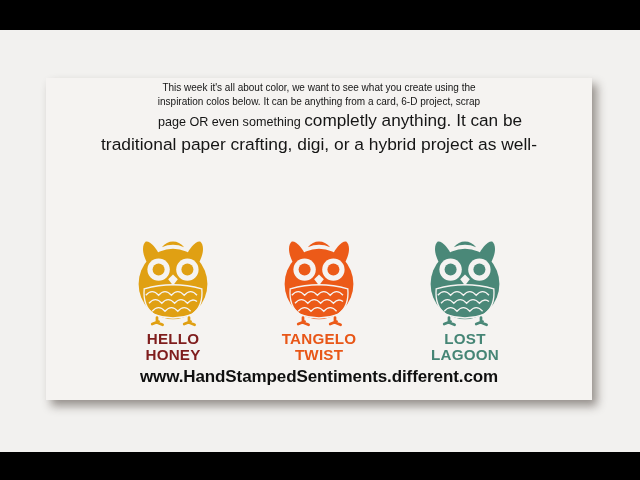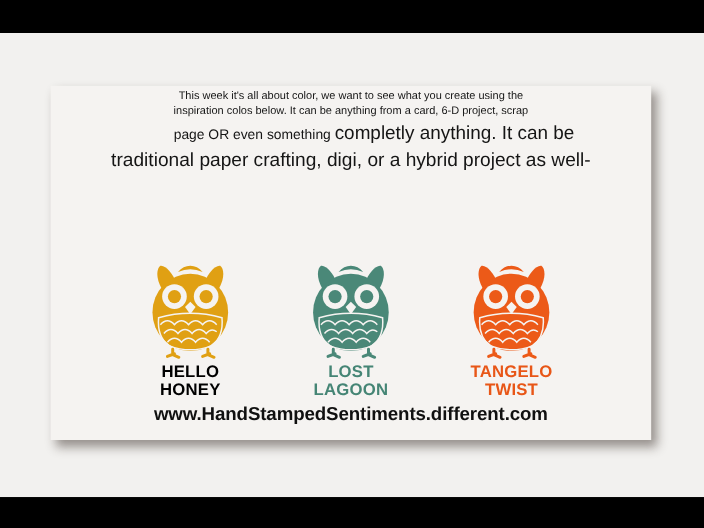--- a/index.html
+++ b/index.html
@@ -152,23 +152,49 @@
                 <circle cx="78" cy="38" r="7.5" fill="#e0a013"></circle>
                 <path d="M60 44 L66 50 L60 58 L54 50 Z" fill="#f5f3f1"></path>
                 <path d="M24 62 q36 -10 72 0 q2 22 -12 32 q-24 9 -48 0 q-14 -10 -12 -32 Z" fill="none" stroke="#f5f3f1" stroke-width="1.7"></path>
                 <path d="M26 70 q8 -9 16 0 q8 -9 16 0 q8 -9 16 0 q8 -9 16 0" fill="none" stroke="#f5f3f1" stroke-width="1.7"></path>
                 <path d="M30 80 q8 -9 16 0 q8 -9 16 0 q8 -9 16 0 q6 -7 12 -2" fill="none" stroke="#f5f3f1" stroke-width="1.7"></path>
                 <path d="M34 90 q8 -9 16 0 q8 -9 16 0 q8 -9 16 0" fill="none" stroke="#f5f3f1" stroke-width="1.7"></path>
                 <path d="M40 98 l0 6 M34 106 l8 -3 M40 104 l7 3" stroke="#e0a013" stroke-width="3.4" fill="none" stroke-linecap="round"></path>
                 <path d="M80 98 l0 6 M74 106 l8 -3 M80 104 l7 3" stroke="#e0a013" stroke-width="3.4" fill="none" stroke-linecap="round"></path>
               </g>
             </svg>
-            <div class="owl-label" style="color:#000000">
+            <div class="owl-label" style="color:#7f1d1d">
               <span>HELLO</span>
               <span>HONEY</span>
+            </div>
+          </div>
+
+          <div class="owl-cell">
+            <svg class="owl-svg" viewBox="0 0 120 112">
+              <g id="owl-3-group">
+                <path d="M28 30 C20 16 22 6 26 3 C32 2 40 12 44 22 Z" fill="#ec5a18"></path>
+                <path d="M92 30 C100 16 98 6 94 3 C88 2 80 12 76 22 Z" fill="#ec5a18"></path>
+                <ellipse cx="60" cy="56" rx="43" ry="44" fill="#ec5a18"></ellipse>
+                <path d="M46 10 q6 -7 14 -7 q8 0 14 7 q-7 -3 -14 -3 q-7 0 -14 3 Z" fill="#ec5a18"></path>
+                <circle cx="42" cy="38" r="14" fill="#f5f3f1"></circle>
+                <circle cx="78" cy="38" r="14" fill="#f5f3f1"></circle>
+                <circle cx="42" cy="38" r="7.5" fill="#ec5a18"></circle>
+                <circle cx="78" cy="38" r="7.5" fill="#ec5a18"></circle>
+                <path d="M60 44 L66 50 L60 58 L54 50 Z" fill="#f5f3f1"></path>
+                <path d="M24 62 q36 -10 72 0 q2 22 -12 32 q-24 9 -48 0 q-14 -10 -12 -32 Z" fill="none" stroke="#f5f3f1" stroke-width="1.7"></path>
+                <path d="M26 70 q8 -9 16 0 q8 -9 16 0 q8 -9 16 0 q8 -9 16 0" fill="none" stroke="#f5f3f1" stroke-width="1.7"></path>
+                <path d="M30 80 q8 -9 16 0 q8 -9 16 0 q8 -9 16 0 q6 -7 12 -2" fill="none" stroke="#f5f3f1" stroke-width="1.7"></path>
+                <path d="M34 90 q8 -9 16 0 q8 -9 16 0 q8 -9 16 0" fill="none" stroke="#f5f3f1" stroke-width="1.7"></path>
+                <path d="M40 98 l0 6 M34 106 l8 -3 M40 104 l7 3" stroke="#ec5a18" stroke-width="3.4" fill="none" stroke-linecap="round"></path>
+                <path d="M80 98 l0 6 M74 106 l8 -3 M80 104 l7 3" stroke="#ec5a18" stroke-width="3.4" fill="none" stroke-linecap="round"></path>
+              </g>
+            </svg>
+            <div class="owl-label" style="color:#e85617">
+              <span>TANGELO</span>
+              <span>TWIST</span>
             </div>
           </div>
 
           <div class="owl-cell">
             <svg class="owl-svg" viewBox="0 0 120 112">
               <g id="owl-2-group">
                 <path d="M28 30 C20 16 22 6 26 3 C32 2 40 12 44 22 Z" fill="#4a8878"></path>
                 <path d="M92 30 C100 16 98 6 94 3 C88 2 80 12 76 22 Z" fill="#4a8878"></path>
                 <ellipse cx="60" cy="56" rx="43" ry="44" fill="#4a8878"></ellipse>
                 <path d="M46 10 q6 -7 14 -7 q8 0 14 7 q-7 -3 -14 -3 q-7 0 -14 3 Z" fill="#4a8878"></path>
@@ -184,46 +210,20 @@
                 <path d="M40 98 l0 6 M34 106 l8 -3 M40 104 l7 3" stroke="#4a8878" stroke-width="3.4" fill="none" stroke-linecap="round"></path>
                 <path d="M80 98 l0 6 M74 106 l8 -3 M80 104 l7 3" stroke="#4a8878" stroke-width="3.4" fill="none" stroke-linecap="round"></path>
               </g>
             </svg>
             <div class="owl-label" style="color:#458575">
               <span>LOST</span>
               <span>LAGOON</span>
             </div>
           </div>
 
-          <div class="owl-cell">
-            <svg class="owl-svg" viewBox="0 0 120 112">
-              <g id="owl-3-group">
-                <path d="M28 30 C20 16 22 6 26 3 C32 2 40 12 44 22 Z" fill="#ec5a18"></path>
-                <path d="M92 30 C100 16 98 6 94 3 C88 2 80 12 76 22 Z" fill="#ec5a18"></path>
-                <ellipse cx="60" cy="56" rx="43" ry="44" fill="#ec5a18"></ellipse>
-                <path d="M46 10 q6 -7 14 -7 q8 0 14 7 q-7 -3 -14 -3 q-7 0 -14 3 Z" fill="#ec5a18"></path>
-                <circle cx="42" cy="38" r="14" fill="#f5f3f1"></circle>
-                <circle cx="78" cy="38" r="14" fill="#f5f3f1"></circle>
-                <circle cx="42" cy="38" r="7.5" fill="#ec5a18"></circle>
-                <circle cx="78" cy="38" r="7.5" fill="#ec5a18"></circle>
-                <path d="M60 44 L66 50 L60 58 L54 50 Z" fill="#f5f3f1"></path>
-                <path d="M24 62 q36 -10 72 0 q2 22 -12 32 q-24 9 -48 0 q-14 -10 -12 -32 Z" fill="none" stroke="#f5f3f1" stroke-width="1.7"></path>
-                <path d="M26 70 q8 -9 16 0 q8 -9 16 0 q8 -9 16 0 q8 -9 16 0" fill="none" stroke="#f5f3f1" stroke-width="1.7"></path>
-                <path d="M30 80 q8 -9 16 0 q8 -9 16 0 q8 -9 16 0 q6 -7 12 -2" fill="none" stroke="#f5f3f1" stroke-width="1.7"></path>
-                <path d="M34 90 q8 -9 16 0 q8 -9 16 0 q8 -9 16 0" fill="none" stroke="#f5f3f1" stroke-width="1.7"></path>
-                <path d="M40 98 l0 6 M34 106 l8 -3 M40 104 l7 3" stroke="#ec5a18" stroke-width="3.4" fill="none" stroke-linecap="round"></path>
-                <path d="M80 98 l0 6 M74 106 l8 -3 M80 104 l7 3" stroke="#ec5a18" stroke-width="3.4" fill="none" stroke-linecap="round"></path>
-              </g>
-            </svg>
-            <div class="owl-label" style="color:#e85617">
-              <span>TANGELO</span>
-              <span>TWIST</span>
-            </div>
-          </div>
-
         </div>
 
         <div class="site-url">www.HandStampedSentiments.different.com</div>
 
       </div>
     </div>
 
   </div>
 
   <div class="letterbox-bottom"></div>

